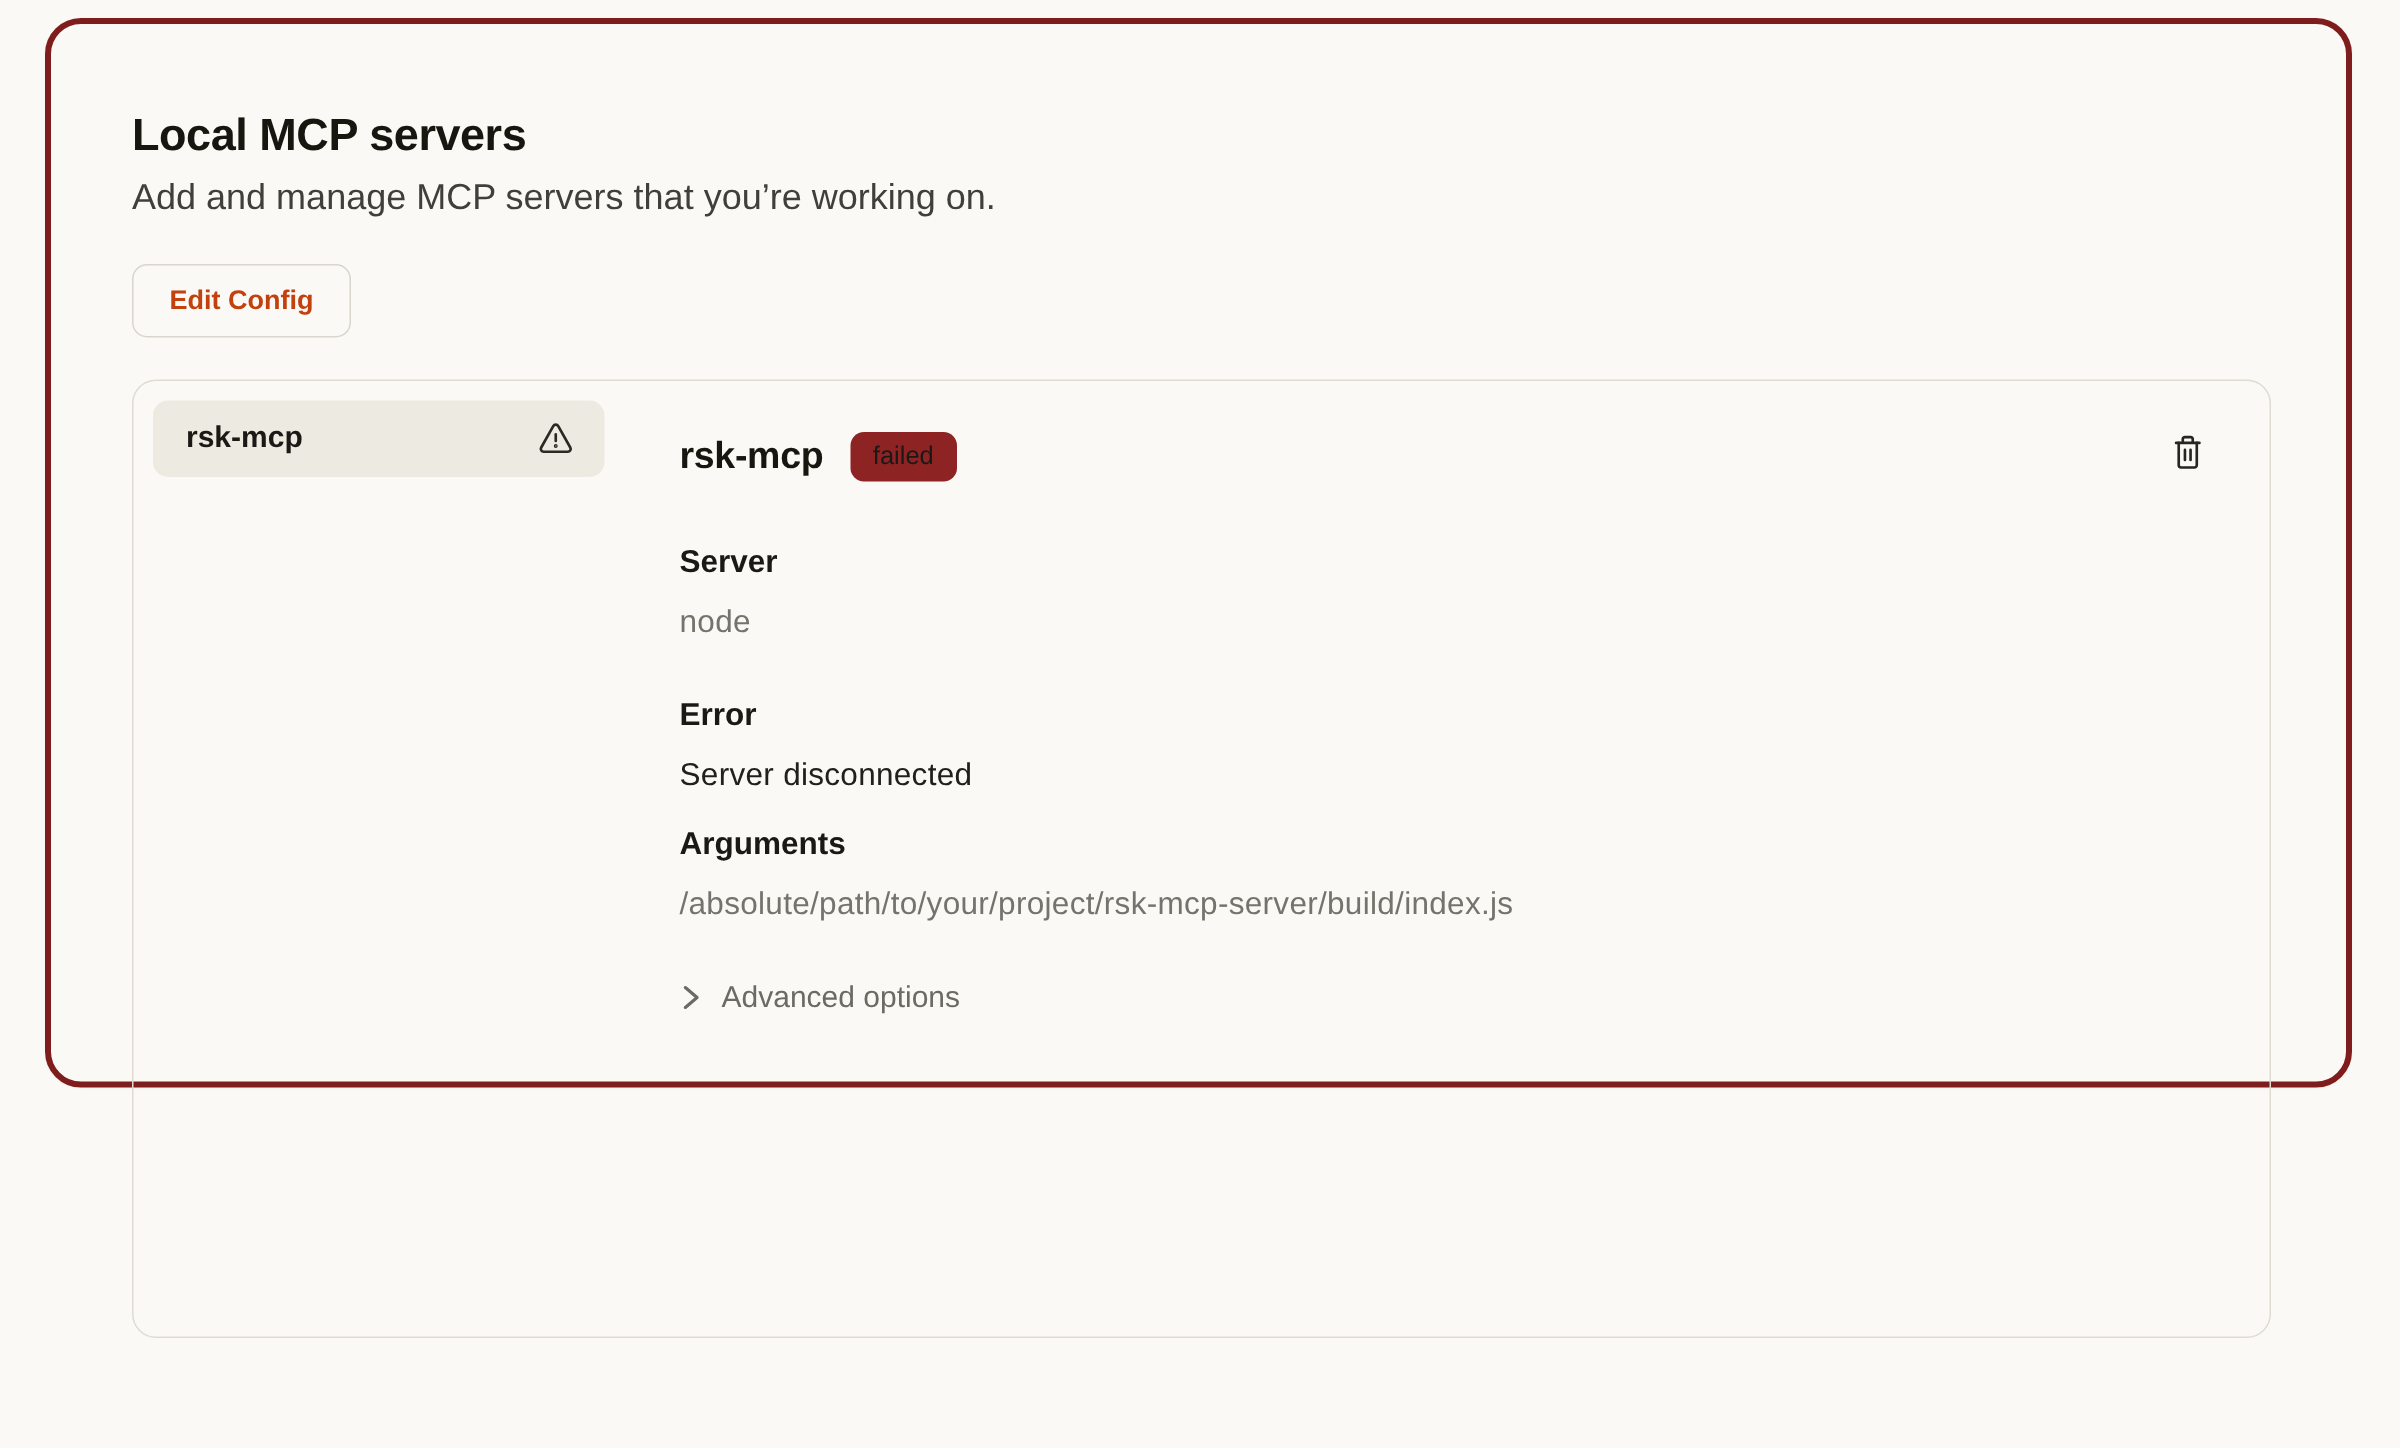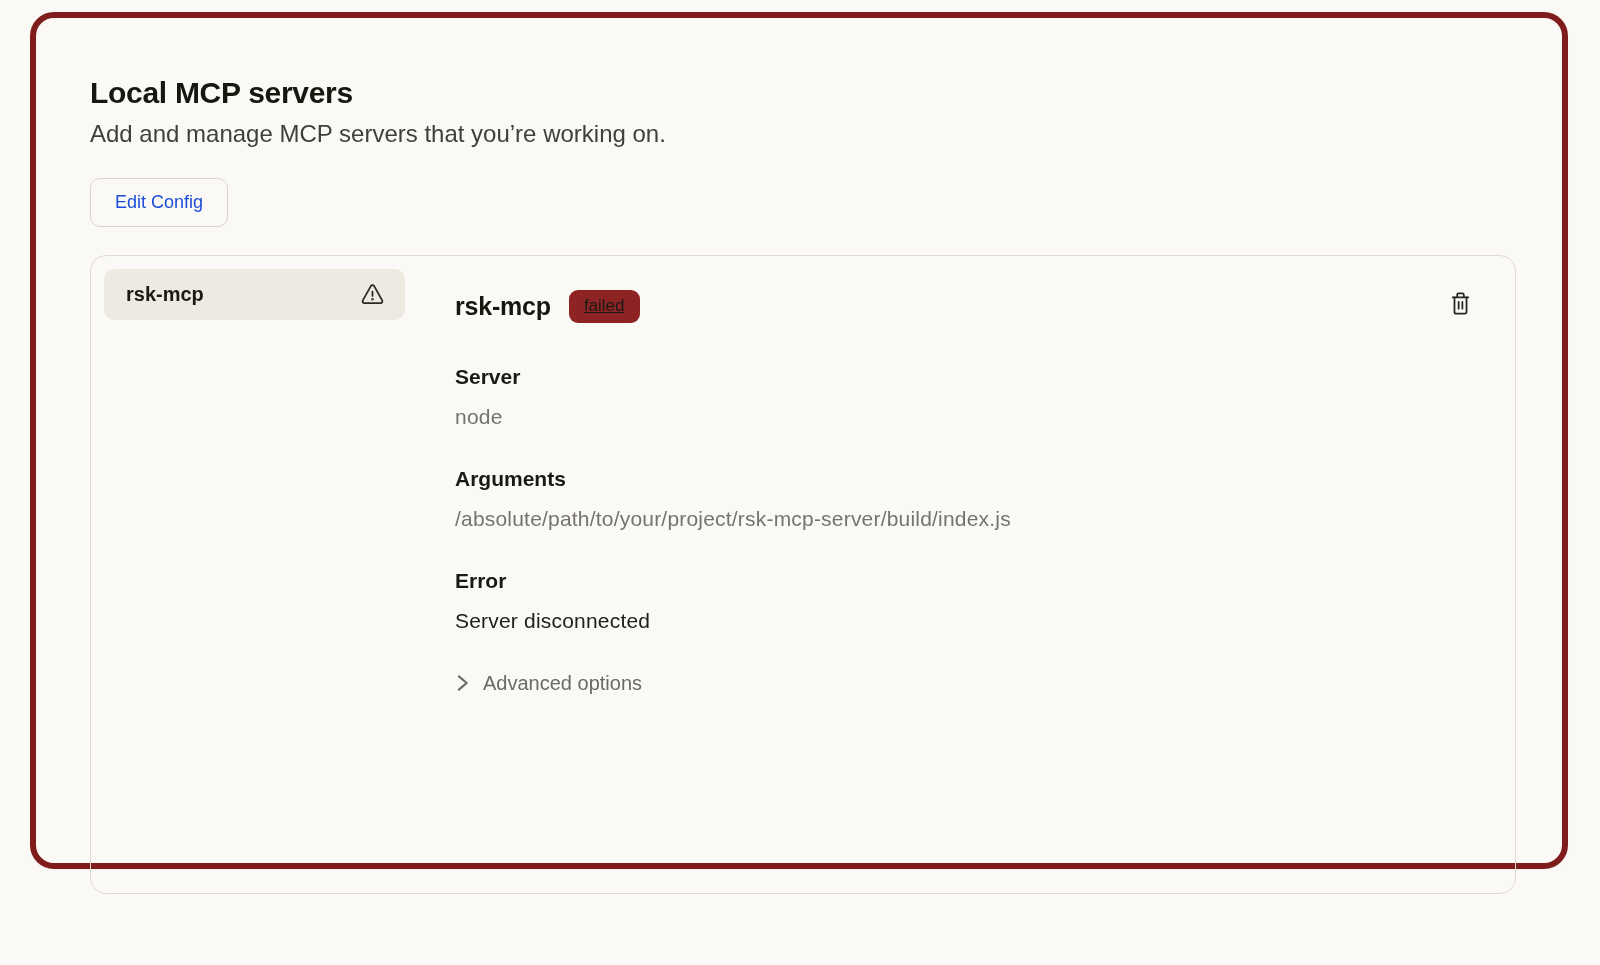--- a/index.html
+++ b/index.html
@@ -9,23 +9,23 @@
     height: 965px;
     background: #faf9f5;
     font-family: "Liberation Sans", sans-serif;
     color: #191813;
   }
   .outer-card {
     position: absolute;
     left: 30px;
     top: 12px;
     width: 1538px;
-    height: 857px;
+    height: 713px;
     background: #faf9f5;
-    border: 6px solid #7f1d1d;
+    border: 4px solid #7f1d1d;
     border-radius: 24px;
     box-shadow: 0 1px 2px rgba(30,28,20,0.03);
     padding: 58px 56px 0 54px;
   }
   .page-title {
     margin: 0 0 10px 0;
     font-size: 30px;
     font-weight: 700;
     letter-spacing: -0.3px;
     color: #17160f;
@@ -36,22 +36,22 @@
     color: #403f3a;
   }
   .btn {
     display: inline-block;
     background: transparent;
     border: 1px solid #d8d5cc;
     border-radius: 10px;
     padding: 13px 24px;
     font-family: "Liberation Sans", sans-serif;
     font-size: 18px;
-    font-weight: 400;
-    color: #1d4ed8;
+    font-weight: 700;
+    color: #c2410c;
     cursor: pointer;
   }
   .server-panel {
     margin-top: 28px;
     width: 1426px;
     height: 639px;
     border: 1px solid #dedbd2;
     border-radius: 16px;
     display: flex;
     align-items: flex-start;
@@ -101,21 +101,20 @@
     color: #17160f;
   }
   .badge {
     background: #8d2423;
     color: #1a1918;
     font-size: 17px;
     font-weight: 500;
     padding: 6px 15px 7px 15px;
     border-radius: 9px;
     line-height: 1.2;
-    text-decoration: underline;
   }
   .trash-btn {
     position: absolute;
     top: 32px;
     right: 40px;
     background: transparent;
     border: none;
     padding: 2px;
     cursor: pointer;
     line-height: 0;
@@ -196,28 +195,28 @@
             <line x1="13.8" y1="11.5" x2="13.8" y2="18"></line>
           </svg>
         </span>
       </button>
 
       <div class="field">
         <div class="field-label">Server</div>
         <div class="field-value">node</div>
       </div>
 
+      <div class="field error">
+        <div class="field-label">Error</div>
+        <div class="field-value">Server disconnected</div>
+      </div>
+
       <div class="field">
         <div class="field-label">Arguments</div>
         <div class="field-value">/absolute/path/to/your/project/rsk-mcp-server/build/index.js</div>
-      </div>
-
-      <div class="field error">
-        <div class="field-label">Error</div>
-        <div class="field-value">Server disconnected</div>
       </div>
 
 
       <div class="advanced">
         <span class="icon">
           <svg width="15" height="24" viewBox="0 0 12 20" fill="none" stroke="#6c6b63" stroke-width="1.8" stroke-linecap="round" stroke-linejoin="round">
             <path d="M3 4.5 L9.5 10 L3 15.5"></path>
           </svg>
         </span>
         <span>Advanced options</span>

